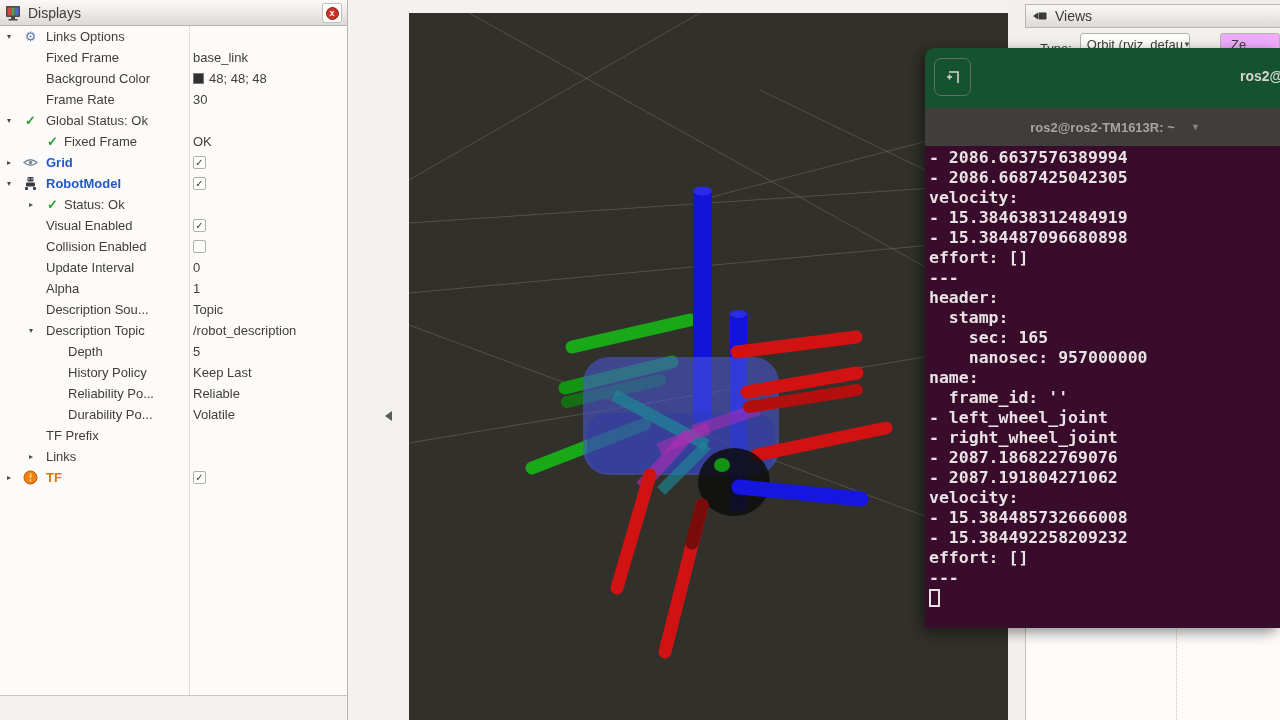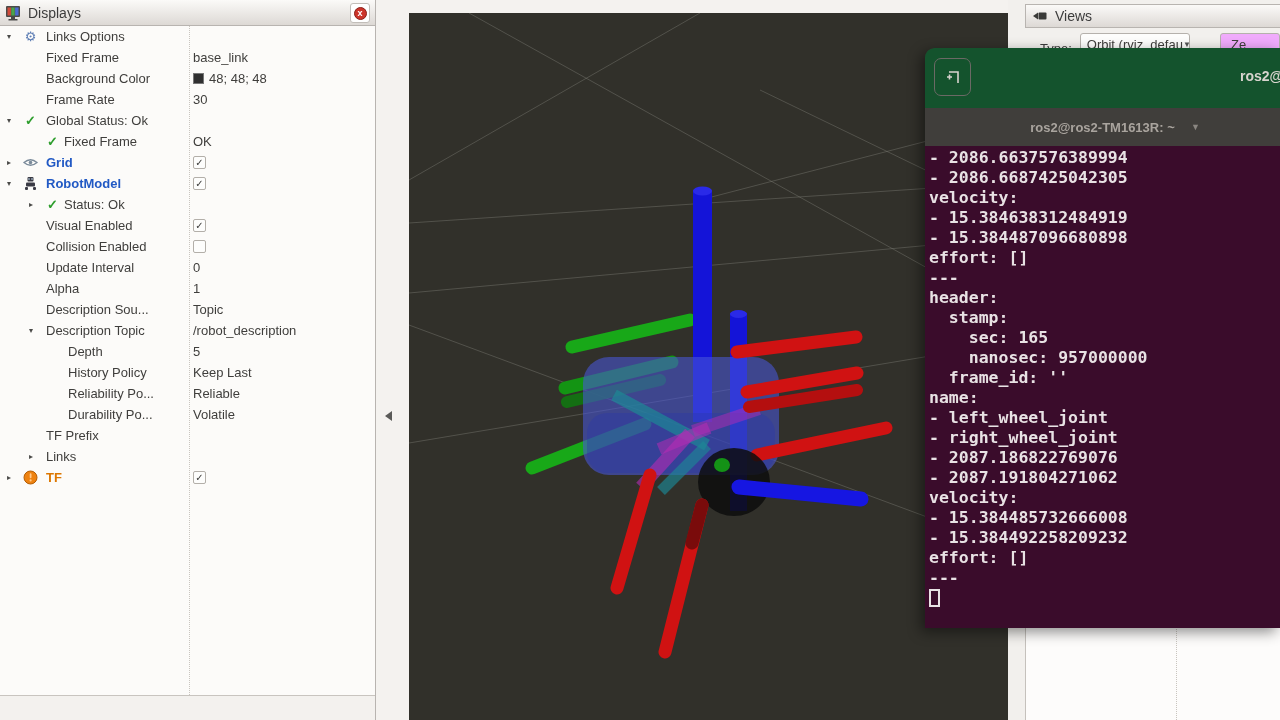--- a/index.html
+++ b/index.html
@@ -13,21 +13,21 @@
   }
   :root{
     --accent-blue:#2159c4;
     --accent-orange:#dd7700;
     --terminal-bg:#3a0c2b;
     --viewport-bg:#31302a;
   }
 
   
   .displays-panel{
-    position:absolute; left:0; top:0; width:376px; height:720px;
+    position:absolute; left:0; top:0; width:348px; height:720px;
     background:#fcfbf9; border-right:1px solid #b8b4b0;
   }
   .panel-header{
     position:absolute; left:0; top:0; right:0; height:26px;
     background:linear-gradient(#fbfaf8,#ddd9d5);
     border-bottom:1px solid #b8b4b0;
     display:flex; align-items:center; padding:0 5px;
   }
   .panel-header .title{ margin-left:7px; color:#3c3c3c; font-size:14px; }
   .close-btn{
@@ -431,22 +431,22 @@
       <div class="term-line">- 2086.6687425042305</div>
       <div class="term-line">velocity:</div>
       <div class="term-line">- 15.384638312484919</div>
       <div class="term-line">- 15.384487096680898</div>
       <div class="term-line">effort: []</div>
       <div class="term-line">---</div>
       <div class="term-line">header:</div>
       <div class="term-line">  stamp:</div>
       <div class="term-line">    sec: 165</div>
       <div class="term-line">    nanosec: 957000000</div>
+      <div class="term-line">name:</div>
       <div class="term-line">  frame_id: ''</div>
-      <div class="term-line">name:</div>
       <div class="term-line">- left_wheel_joint</div>
       <div class="term-line">- right_wheel_joint</div>
       <div class="term-line">- 2087.186822769076</div>
       <div class="term-line">- 2087.191804271062</div>
       <div class="term-line">velocity:</div>
       <div class="term-line">- 15.384485732666008</div>
       <div class="term-line">- 15.384492258209232</div>
       <div class="term-line">effort: []</div>
       <div class="term-line">---</div>
       <div class="term-line"><span class="term-cursor"></span></div>

